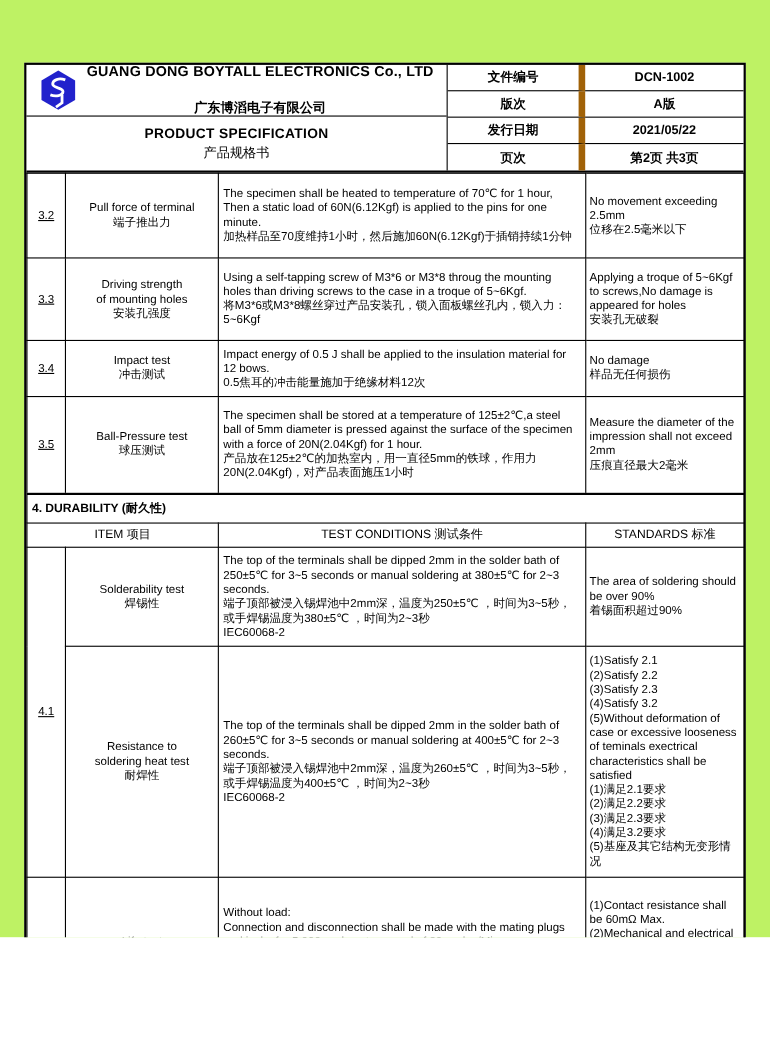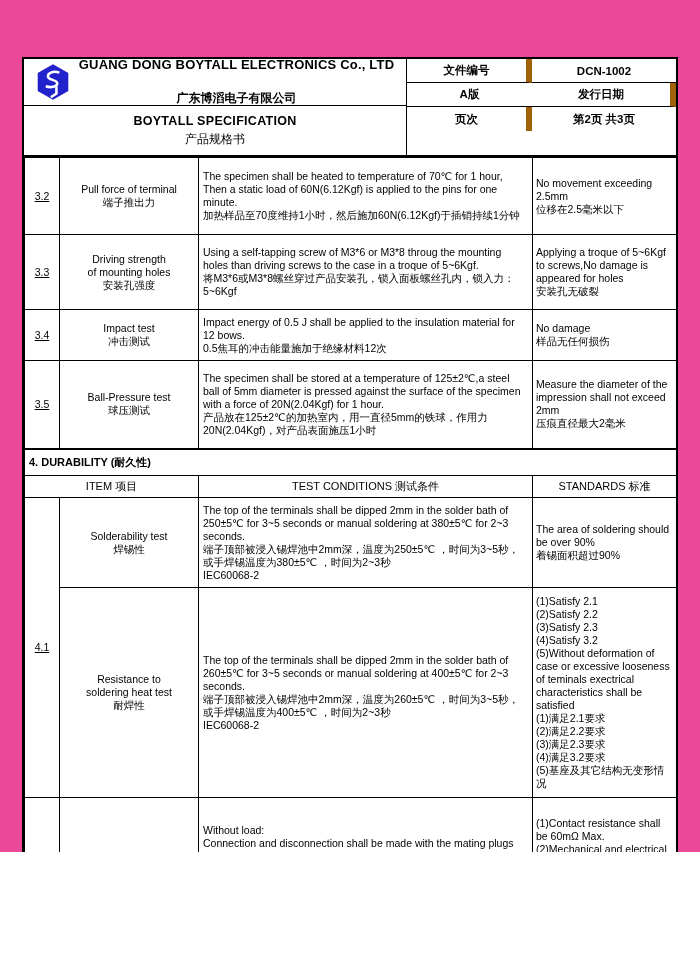--- a/index.html
+++ b/index.html
@@ -2,21 +2,21 @@
 <html><head>
 <meta charset="utf-8">
 <style>
   * { margin:0; padding:0; box-sizing:border-box; }
   html,body { background:#ffffff; }
   body {
     width:700px; height:963px;
     font-family:"Liberation Sans","DejaVu Sans",sans-serif;
     color:#000;
   }
-  .page { position:relative; width:700px; height:852px; background:#ec4899; overflow:hidden; }
+  .page { position:relative; width:700px; height:852px; background:#bef264; overflow:hidden; }
   .frame { position:absolute; left:22px; top:57px; width:656px; height:870px; border:2px solid #000; background:#fff; }
 
   
   .header { display:flex; height:98px; border-bottom:2px solid #000; }
   .header-left { width:383px; border-right:1px solid #000; display:flex; flex-direction:column; }
   .company-row { height:47px; border-bottom:1px solid #000; display:flex; align-items:center; justify-content:center; gap:9px; padding:0 4px; }
   .logo { flex:0 0 auto; display:flex; align-items:center; }
   .company-names { text-align:center; }
   .company-en { font-size:13px; font-weight:bold; letter-spacing:.2px; }
   .company-cn { font-size:12px; font-weight:bold; margin-top:18px; }
@@ -60,29 +60,31 @@
               <path d="M27.5 11 c-7 -2.5 -13.5 0 -13.5 4.5 c0 4.5 11 3.5 11 8 c0 4.5 -8 5.5 -13.5 3.5" stroke="#ffffff" stroke-width="3" fill="none"></path>
               <path d="M24 27 l0 8.5 l-6.5 4.5" stroke="#ffffff" stroke-width="3" fill="none"></path>
             </svg>
           </span>
           <span class="company-names">
             <div class="company-en">GUANG DONG BOYTALL ELECTRONICS Co., LTD</div>
             <div class="company-cn">广东博滔电子有限公司</div>
           </span>
         </div>
         <div class="title-row">
-          <div class="doc-title-en">BOYTALL SPECIFICATION</div>
+          <div class="doc-title-en">PRODUCT SPECIFICATION</div>
           <div class="doc-title-cn">产品规格书</div>
         </div>
       </div>
       <div class="header-right">
         <div class="info-cell lbl">文件编号</div>
         <div class="info-cell">DCN-1002</div>
+        <div class="info-cell lbl">版次</div>
         <div class="info-cell">A版</div>
         <div class="info-cell lbl">发行日期</div>
+        <div class="info-cell">2021/05/22</div>
         <div class="info-cell lbl last">页次</div>
         <div class="info-cell last">第2页  共3页</div>
       </div>
     </div>
 
     <table class="spec">
       <colgroup>
         <col style="width:35px">
           <col style="width:139px">
           <col style="width:334px">

